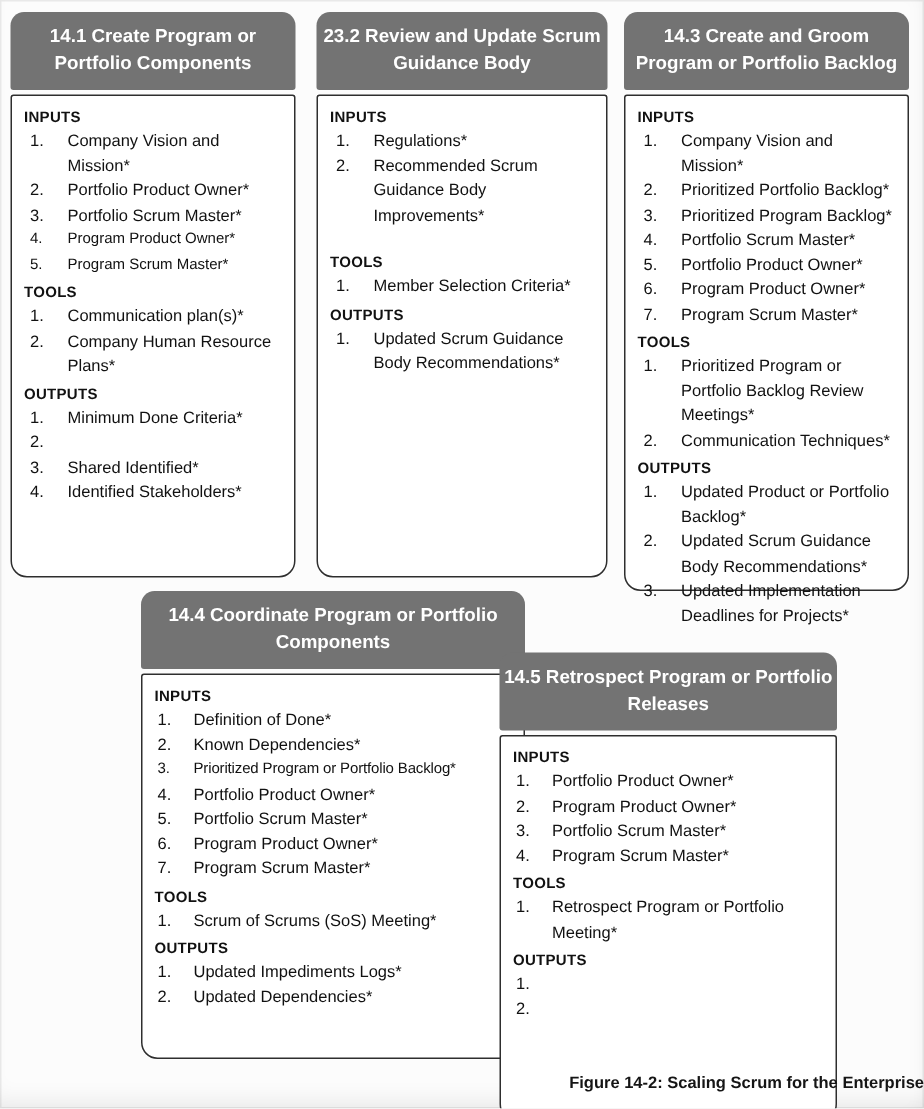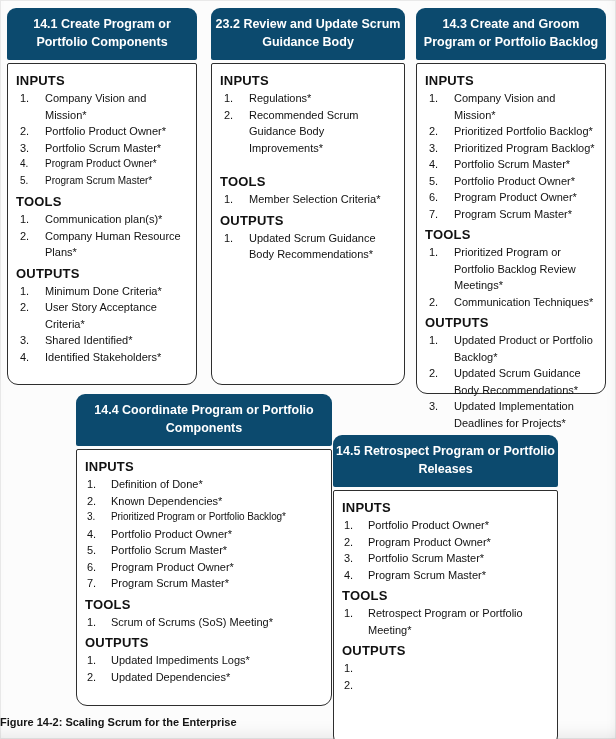--- a/index.html
+++ b/index.html
@@ -10,21 +10,21 @@
     position:relative;
     width:616px; height:739px;
     background:#fcfcfc;
     box-shadow: inset 0 0 0 1px rgba(0,0,0,0.07), inset 0 -14px 18px -12px rgba(0,0,0,0.10), inset -8px 0 14px -10px rgba(0,0,0,0.07);
     overflow:hidden;
   }
 
   .pbox { position:absolute; }
 
   .pbox .hdr {
-    background:#0c4a6e;
+    background:#737373;
     color:#fff;
     font-weight:bold;
     font-size:12.5px;
     line-height:1.4;
     text-align:center;
     border-radius:9px 9px 2px 2px;
     padding:8px 3px 9px 3px;
     min-height:49px;
     display:flex; align-items:center; justify-content:center;
   }
@@ -32,21 +32,21 @@
   .pbox .bdy {
     background:#fff;
     border:1.6px solid #2e2e2e;
     border-radius:2px 2px 11px 11px;
     margin-top:3px;
     padding:4px 6px 6px 7px;
   }
 
   .sec-label {
     font-weight:bold;
-    font-size:13px;
+    font-size:10px;
     letter-spacing:0.2px;
     margin:5px 0 2px 1px;
   }
   .sec-label.spread { margin-top:18px; }
 
   ol.items { list-style:none; }
   .item { display:flex; align-items:flex-start; font-size:11px; line-height:16.5px; }
   .item .num { flex:0 0 30px; padding-left:5px; }
   .item .txt { flex:1 1 auto; }
 
@@ -55,34 +55,34 @@
 
   
   .b1 .inputs-list .item:nth-child(4),
   .b1 .inputs-list .item:nth-child(5) { font-size:10px; }
   .b4 .inputs-list .item:nth-child(3) { font-size:10px; letter-spacing:-0.1px; }
 
   
   .b1 { left:7;  left:7px;  top:8px;   width:190px; }
   .b2 { left:211px; top:8px;   width:194px; }
   .b3 { left:416px; top:8px;   width:190px; }
-  .b4 { left:76px;  top:394px; width:256px; }
+  .b4 { left:94px;  top:394px; width:256px; }
   .b5 { left:333px; top:394px; width:225px;margin-top:41px; }
 
   .b1 .bdy { height:322px; }
   .b2 .bdy { height:322px; }
   .b3 .bdy { height:331px; }
   .b4 .bdy { height:257px; }
   .b5 .bdy { height:257px; }
 
   .caption {
     position:absolute;
     left:0; right:0;
     top:716px;
-    text-align:left;
+    text-align:right;
     font-weight:bold;
     font-size:11px;
     color:#151515;
   }
 </style>
 </head>
 <body>
 
 <div class="page">
 
@@ -124,21 +124,20 @@
           </li>
         </ol>
       <div class="sec-label">OUTPUTS</div>
       <ol class="items outputs-list">
           <li class="item">
             <span class="num">1.</span>
             <span class="txt">Minimum Done Criteria*</span>
           </li>
           <li class="item">
             <span class="num">2.</span>
-            <span class="txt">User Story Acceptance Criteria*</span>
           </li>
           <li class="item">
             <span class="num">3.</span>
             <span class="txt">Shared Identified*</span>
           </li>
           <li class="item">
             <span class="num">4.</span>
             <span class="txt">Identified Stakeholders*</span>
           </li>
         </ol>

